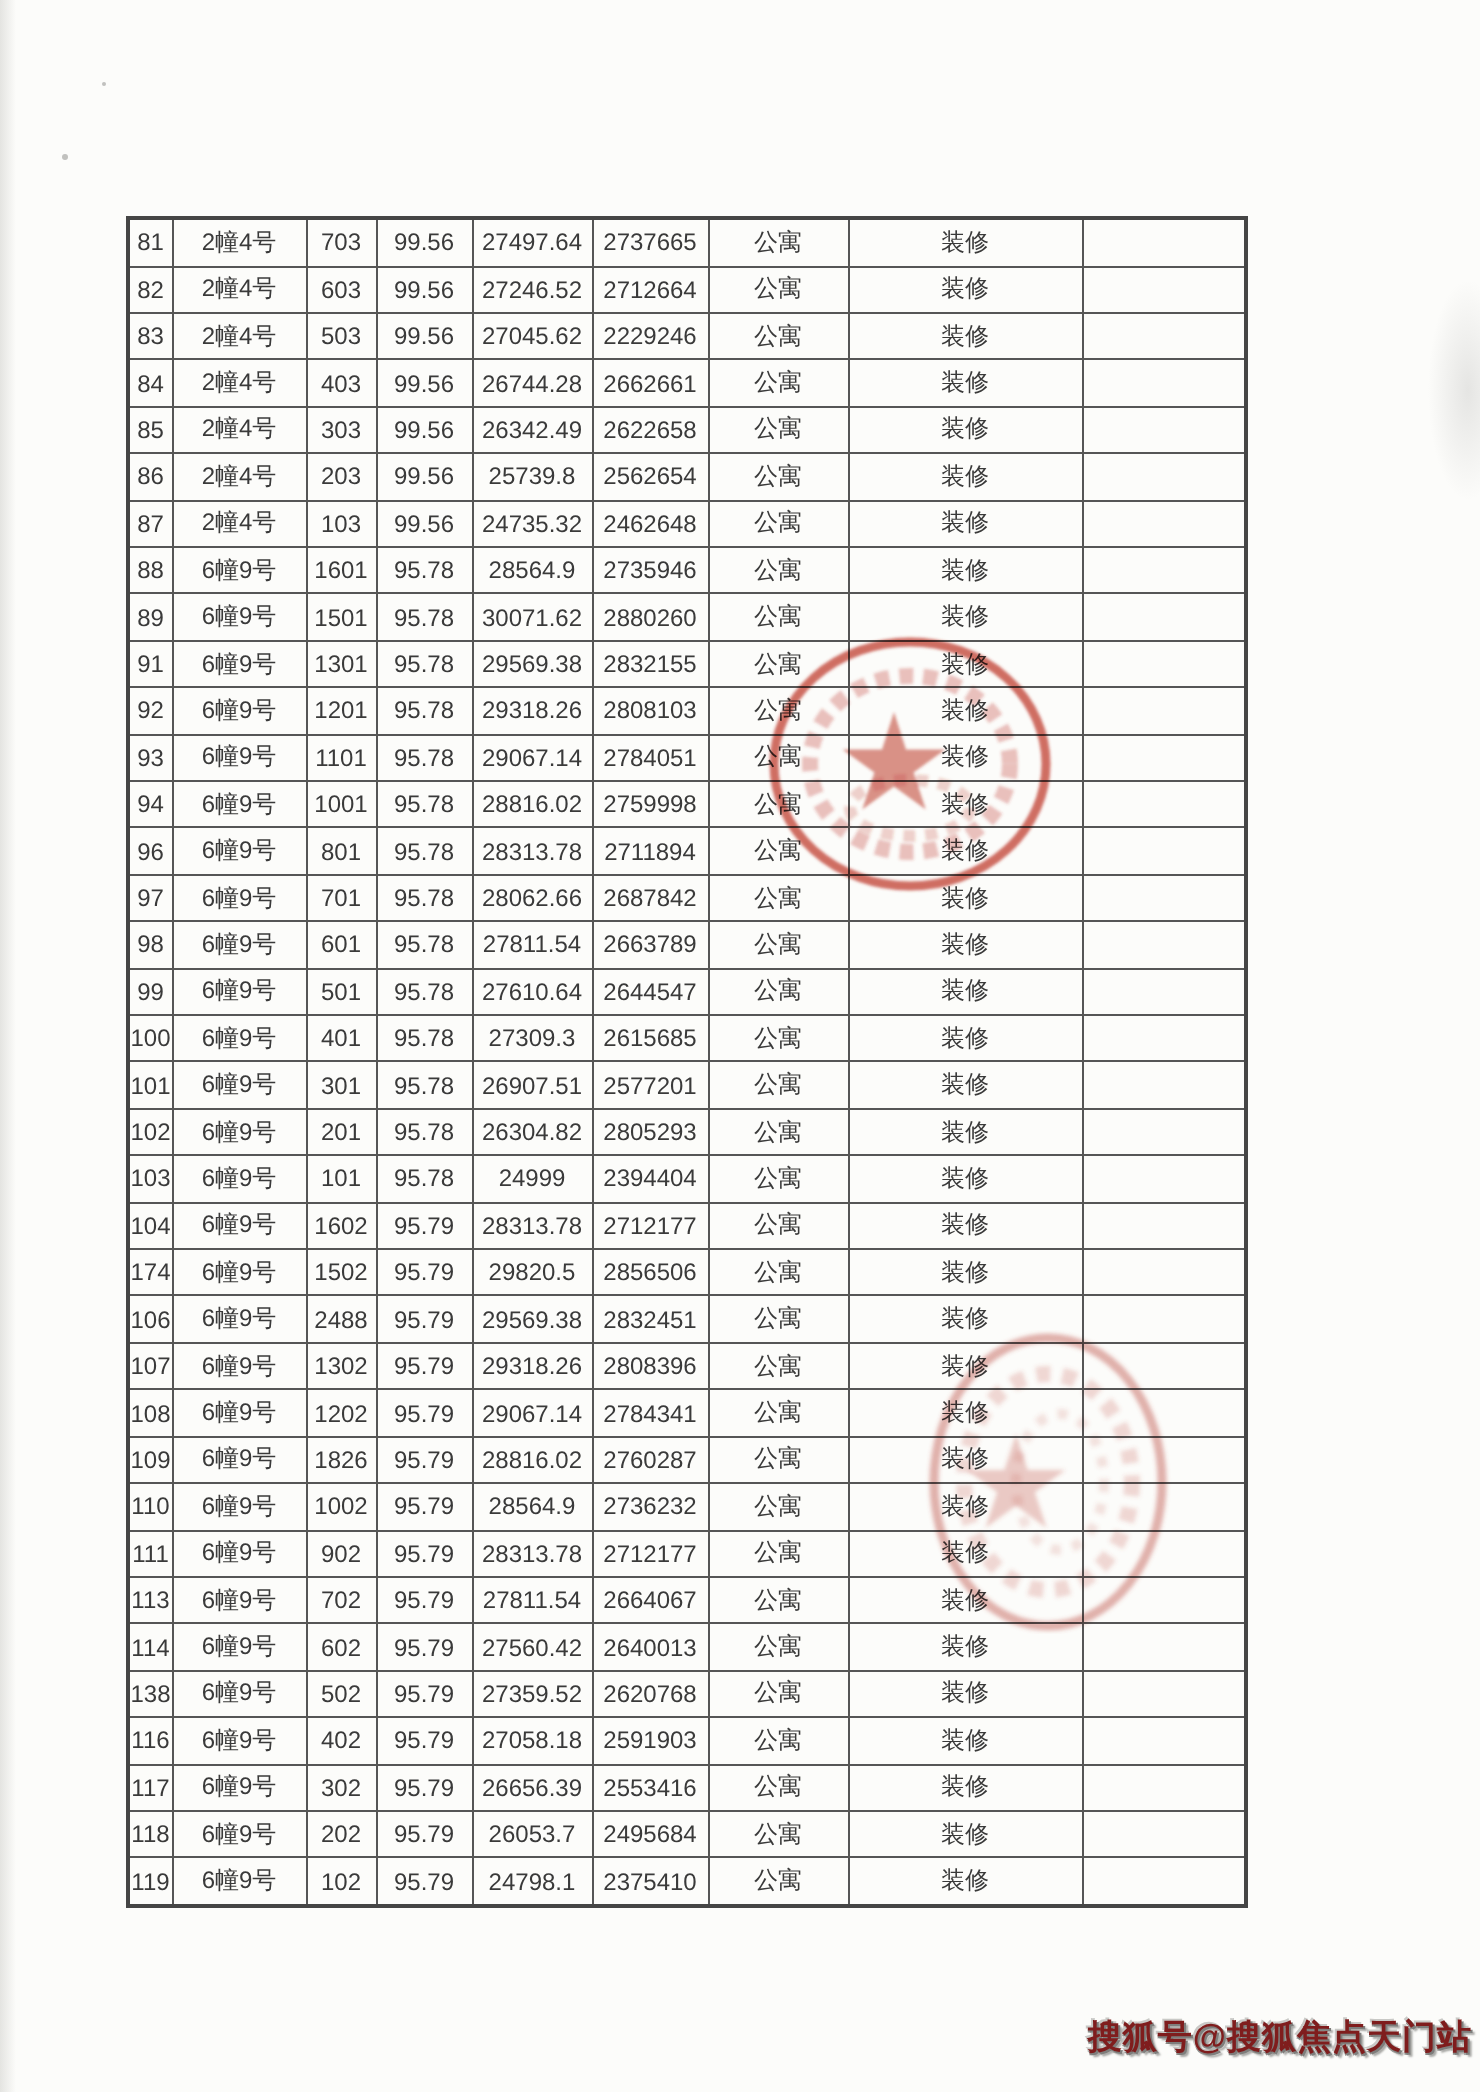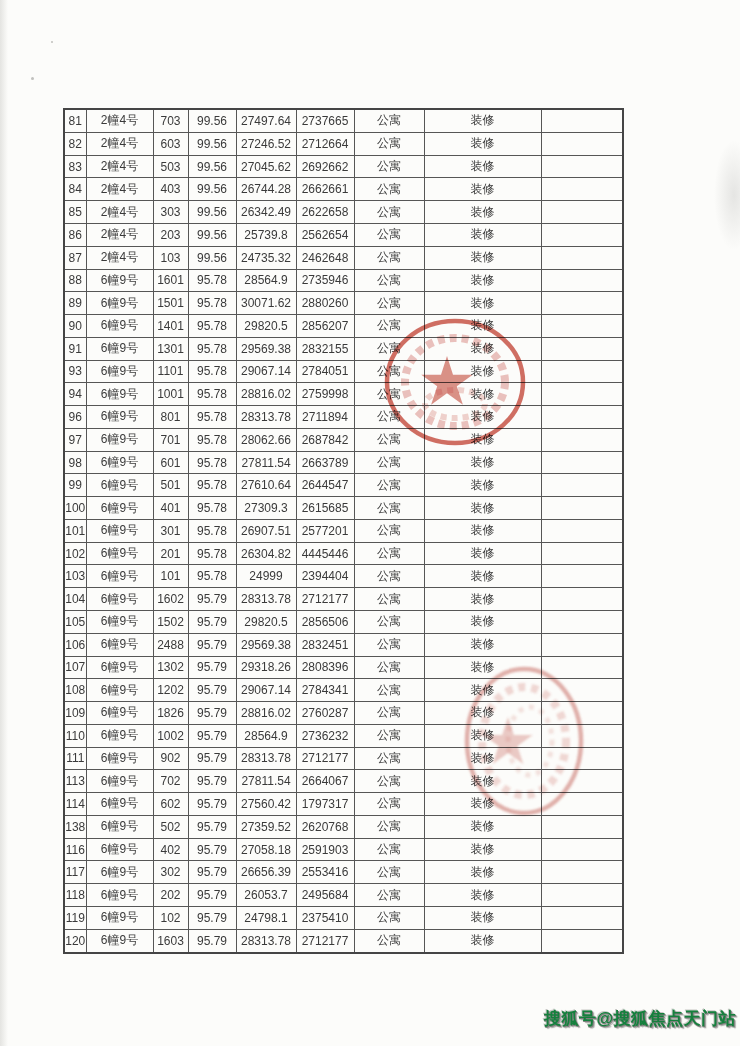--- a/index.html
+++ b/index.html
@@ -70,21 +70,21 @@
   #seal-2 { left: 462px; top: 665px; }
 
   
   .watermark {
     position: absolute;
     right: 4px;
     top: 1007px;
     font-size: 17px;
     font-weight: bold;
     letter-spacing: 0.5px;
-    color: #15803d;
+    color: #7f1d1d;
     text-shadow:
       1px 1px 0 #7e7e7c,
       2px 2px 1px #a8a8a5,
       -1px -1px 0 #c9c9c6,
       0 1px 0 #8d8d8a;
     white-space: nowrap;
   }
 </style>
 </head>
 <body>
@@ -128,21 +128,21 @@
         <td>公寓</td>
         <td>装修</td>
         <td></td>
       </tr>
       <tr>
         <td>83</td>
         <td>2幢4号</td>
         <td>503</td>
         <td>99.56</td>
         <td>27045.62</td>
-        <td>2692662</td>
+        <td>2229246</td>
         <td>公寓</td>
         <td>装修</td>
         <td></td>
       </tr>
       <tr>
         <td>84</td>
         <td>2幢4号</td>
         <td>403</td>
         <td>99.56</td>
         <td>26744.28</td>
@@ -200,42 +200,42 @@
         <td>6幢9号</td>
         <td>1501</td>
         <td>95.78</td>
         <td>30071.62</td>
         <td>2880260</td>
         <td>公寓</td>
         <td>装修</td>
         <td></td>
       </tr>
       <tr>
-        <td>90</td>
-        <td>6幢9号</td>
-        <td>1401</td>
-        <td>95.78</td>
-        <td>29820.5</td>
-        <td>2856207</td>
-        <td>公寓</td>
-        <td>装修</td>
-        <td></td>
-      </tr>
-      <tr>
         <td>91</td>
         <td>6幢9号</td>
         <td>1301</td>
         <td>95.78</td>
         <td>29569.38</td>
         <td>2832155</td>
         <td>公寓</td>
         <td>装修</td>
         <td></td>
       </tr>
       <tr>
+        <td>92</td>
+        <td>6幢9号</td>
+        <td>1201</td>
+        <td>95.78</td>
+        <td>29318.26</td>
+        <td>2808103</td>
+        <td>公寓</td>
+        <td>装修</td>
+        <td></td>
+      </tr>
+      <tr>
         <td>93</td>
         <td>6幢9号</td>
         <td>1101</td>
         <td>95.78</td>
         <td>29067.14</td>
         <td>2784051</td>
         <td>公寓</td>
         <td>装修</td>
         <td></td>
       </tr>
@@ -315,21 +315,21 @@
         <td>公寓</td>
         <td>装修</td>
         <td></td>
       </tr>
       <tr>
         <td>102</td>
         <td>6幢9号</td>
         <td>201</td>
         <td>95.78</td>
         <td>26304.82</td>
-        <td>4445446</td>
+        <td>2805293</td>
         <td>公寓</td>
         <td>装修</td>
         <td></td>
       </tr>
       <tr>
         <td>103</td>
         <td>6幢9号</td>
         <td>101</td>
         <td>95.78</td>
         <td>24999</td>
@@ -343,21 +343,21 @@
         <td>6幢9号</td>
         <td>1602</td>
         <td>95.79</td>
         <td>28313.78</td>
         <td>2712177</td>
         <td>公寓</td>
         <td>装修</td>
         <td></td>
       </tr>
       <tr>
-        <td>105</td>
+        <td>174</td>
         <td>6幢9号</td>
         <td>1502</td>
         <td>95.79</td>
         <td>29820.5</td>
         <td>2856506</td>
         <td>公寓</td>
         <td>装修</td>
         <td></td>
       </tr>
       <tr>
@@ -436,21 +436,21 @@
         <td>公寓</td>
         <td>装修</td>
         <td></td>
       </tr>
       <tr>
         <td>114</td>
         <td>6幢9号</td>
         <td>602</td>
         <td>95.79</td>
         <td>27560.42</td>
-        <td>1797317</td>
+        <td>2640013</td>
         <td>公寓</td>
         <td>装修</td>
         <td></td>
       </tr>
       <tr>
         <td>138</td>
         <td>6幢9号</td>
         <td>502</td>
         <td>95.79</td>
         <td>27359.52</td>
@@ -492,31 +492,20 @@
         <td>装修</td>
         <td></td>
       </tr>
       <tr>
         <td>119</td>
         <td>6幢9号</td>
         <td>102</td>
         <td>95.79</td>
         <td>24798.1</td>
         <td>2375410</td>
-        <td>公寓</td>
-        <td>装修</td>
-        <td></td>
-      </tr>
-      <tr>
-        <td>120</td>
-        <td>6幢9号</td>
-        <td>1603</td>
-        <td>95.79</td>
-        <td>28313.78</td>
-        <td>2712177</td>
         <td>公寓</td>
         <td>装修</td>
         <td></td>
       </tr>
     </tbody>
 </table>
 
 <svg id="seal-1" class="seal" width="144" height="130" viewBox="-72 -65 144 130">
   <defs>
     <filter id="ink1" x="-20%" y="-20%" width="140%" height="140%">

